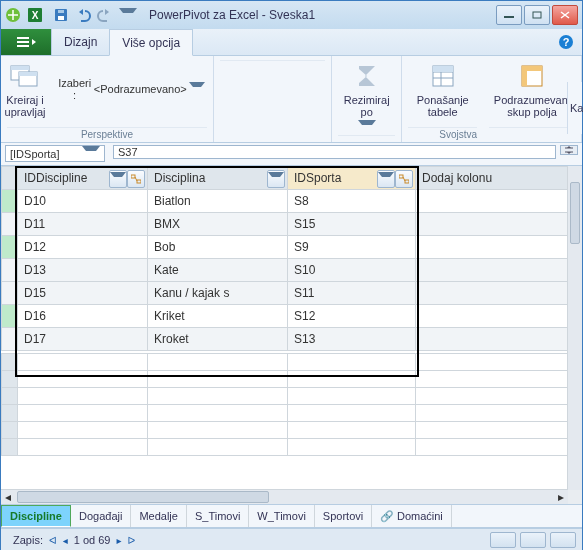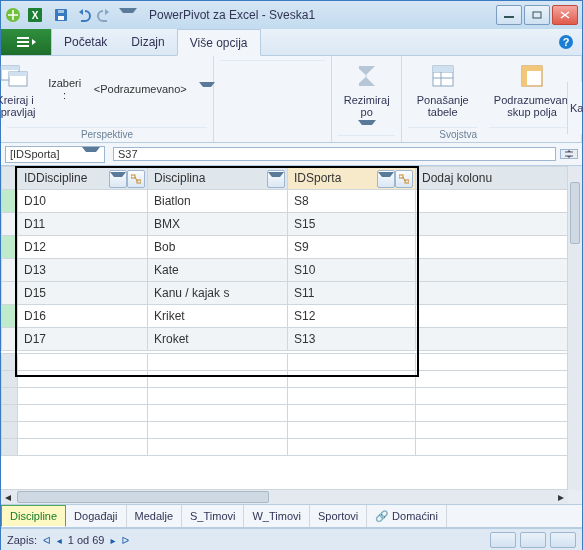--- a/index.html
+++ b/index.html
@@ -15,43 +15,43 @@
 .menubar{height:26px;background:linear-gradient(#e9f1f9,#dbe8f5);display:flex;align-items:stretch;border-bottom:1px solid #b7cde2}
 .filebtn{width:50px;background:linear-gradient(#2f8f3d,#1e6e2a);color:#fff;display:flex;align-items:center;justify-content:center;border-right:1px solid #b7cde2}
 .tab{padding:0 12px;display:flex;align-items:center;color:#335;cursor:pointer}
 .tab.active{background:#f2f6fb;border:1px solid #b7cde2;border-bottom:1px solid #f2f6fb;margin-bottom:-1px}
 .help{margin-left:auto;padding:0 8px;display:flex;align-items:center;color:#1a5caa}
 .ribbon{height:86px;background:#f2f6fb;border-bottom:1px solid #b7cde2;display:flex}
 .rgroup{border-right:1px solid #cfdceb;padding:4px 6px 2px 6px;text-align:center;display:flex;flex-direction:column;align-items:center;justify-content:space-between}
 .rbtn{display:flex;flex-direction:column;align-items:center;gap:2px;font-size:11px;color:#335;line-height:1.1}
 .bigico{width:32px;height:32px}
 .glabel{font-size:10px;color:#6a7f95;padding-top:1px;align-self:stretch;border-top:1px solid #e1e9f2}
-.izaberi{display:flex;align-items:center;gap:12px;font-size:11px;padding:2px 4px}
+.izaberi{display:flex;align-items:center;gap:2px;font-size:11px;padding:2px 4px}
 .dd{width:10px;height:10px;display:inline-block;border-left:4px solid transparent;border-right:4px solid transparent;border-top:5px solid #5a7a9a}
-.formula{height:22px;background:#f2f6fb;border-bottom:1px solid #b7cde2;display:flex;align-items:center}
+.formula{height:22px;background:#f2f6fb;border-bottom:1px solid #b7cde2;display:flex;align-items:flex-start}
 .fbox{border:1px solid #9eb6cf;background:#fff;display:flex;align-items:center;padding:0 4px;font-size:11px}
 .namebox{width:90px;margin:2px 4px}
 .fxbox{flex:1;margin:2px 4px}
 .fxdd{width:16px;border:1px solid #9eb6cf;background:#e7edf4;display:flex;align-items:center;justify-content:center;margin:2px 4px 2px 0}
 .gridwrap{height:338px;background:#e9edf1;position:relative;border-bottom:1px solid #b7cde2}
 .grid{position:absolute;left:0;top:0;right:14px;bottom:14px;background:#fff;overflow:hidden}
 .grid table{border-collapse:collapse;width:100%;table-layout:fixed}
 .grid th,.grid td{border:1px solid #cfd6dc;height:22px;padding:0 6px;text-align:left;font-size:12px;white-space:nowrap;overflow:hidden}
 .grid th{background:#dfe6ec;font-weight:normal;position:relative}
 .grid th.sel{background:#f6eacb}
 .grid .hdrbtn{position:absolute;right:2px;top:3px;width:16px;height:16px;background:linear-gradient(#fafcff,#dbe7f3);border:1px solid #9eb6cf;border-radius:2px;display:flex;align-items:center;justify-content:center}
 .rowhandle{width:14px;background:#bfeacb;border-right:2px solid #00a650;padding:0!important}
 .active-outline{position:absolute;left:14px;top:0;width:400px;height:207px;border:2px solid #000;pointer-events:none}
 .grid tr.alt td{background:#f1f4f7}
 .vscroll{position:absolute;right:0;top:0;width:14px;bottom:14px;background:#e4e9ef;border-left:1px solid #cfd6dc}
 .hscroll{position:absolute;left:0;right:14px;bottom:0;height:14px;background:#e4e9ef;border-top:1px solid #cfd6dc;display:flex;align-items:center}
 .scrthumb{background:#cfd9e4;border:1px solid #aab9c8;border-radius:2px}
 .sheets{height:22px;background:#f2f6fb;border-bottom:1px solid #b7cde2;display:flex;align-items:stretch}
 .sheet{padding:0 8px;border-right:1px solid #cfd6dc;display:flex;align-items:center;font-size:11px;color:#335;cursor:pointer}
-.sheet.active{background:#fef9c3;border:1px solid #4fa85a;border-bottom:1px solid #fff;color:#167a2a;font-weight:normal}
+.sheet.active{background:#7dd3fc;border:1px solid #4fa85a;border-bottom:1px solid #fff;color:#167a2a;font-weight:bold}
 .status{height:22px;background:#dfe9f3;display:flex;align-items:center;font-size:11px;color:#335;border-top:1px solid #b7cde2}
 .status .nav{display:flex;align-items:center;gap:6px;margin:0 6px}
 .navbtn{color:#1a5caa;font-size:10px;cursor:pointer}
 .status .right{margin-left:auto;display:flex;gap:4px;margin-right:6px}
 .sbtn{width:24px;height:14px;border:1px solid #9eb6cf;background:linear-gradient(#eaf2fa,#d3e2f0);border-radius:2px}
 .cut{position:absolute;right:0;top:26px;width:10px;padding:20px 2px;background:#f2f6fb;border-left:1px solid #cfdceb;font-size:11px;color:#335;writing-mode:horizontal-tb;text-align:center}
 .smallrows tr td{height:16px}
 svg{display:block}
 </style>
 </head>
@@ -118,21 +118,20 @@
 
   <div class="menubar" style="position:relative">
     <div class="filebtn">
       <svg width="22" height="14">
           <rect x="2" y="2" width="12" height="2" fill="#fff"></rect>
           <rect x="2" y="6" width="12" height="2" fill="#fff"></rect>
           <rect x="2" y="10" width="12" height="2" fill="#fff"></rect>
           <path d="M17 4l4 3-4 3z" fill="#fff"></path>
         </svg>
     </div>
-    <div class="tab">Početak</div>
     <div class="tab">Dizajn</div>
     <div class="tab active">Više opcija</div>
     <div class="help">
       <svg width="16" height="16">
           <circle cx="8" cy="8" r="7" fill="#1a7fd4"></circle>
           <text x="8" y="12" text-anchor="middle" fill="#fff" font-size="11" font-weight="bold">?</text>
         </svg>
     </div>
   </div>
 
@@ -379,21 +378,21 @@
     <div class="sheet active">Discipline</div>
     <div class="sheet">Događaji</div>
     <div class="sheet">Medalje</div>
     <div class="sheet">S_Timovi</div>
     <div class="sheet">W_Timovi</div>
     <div class="sheet">Sportovi</div>
     <div class="sheet"><span>🔗</span>&nbsp;<span>Domaćini</span></div>
   </div>
 
   <div class="status">
-    <span style="margin-left:6px">Zapis:</span>
+    <span style="margin-left:12px">Zapis:</span>
     <div class="nav">
       <span class="navbtn">ᐊ</span>
       <span class="navbtn">◂</span>
       <span>1 od 69</span>
       <span class="navbtn">▸</span>
       <span class="navbtn">ᐅ</span>
     </div>
     <div class="right">
       <div class="sbtn"></div>
       <div class="sbtn"></div>

